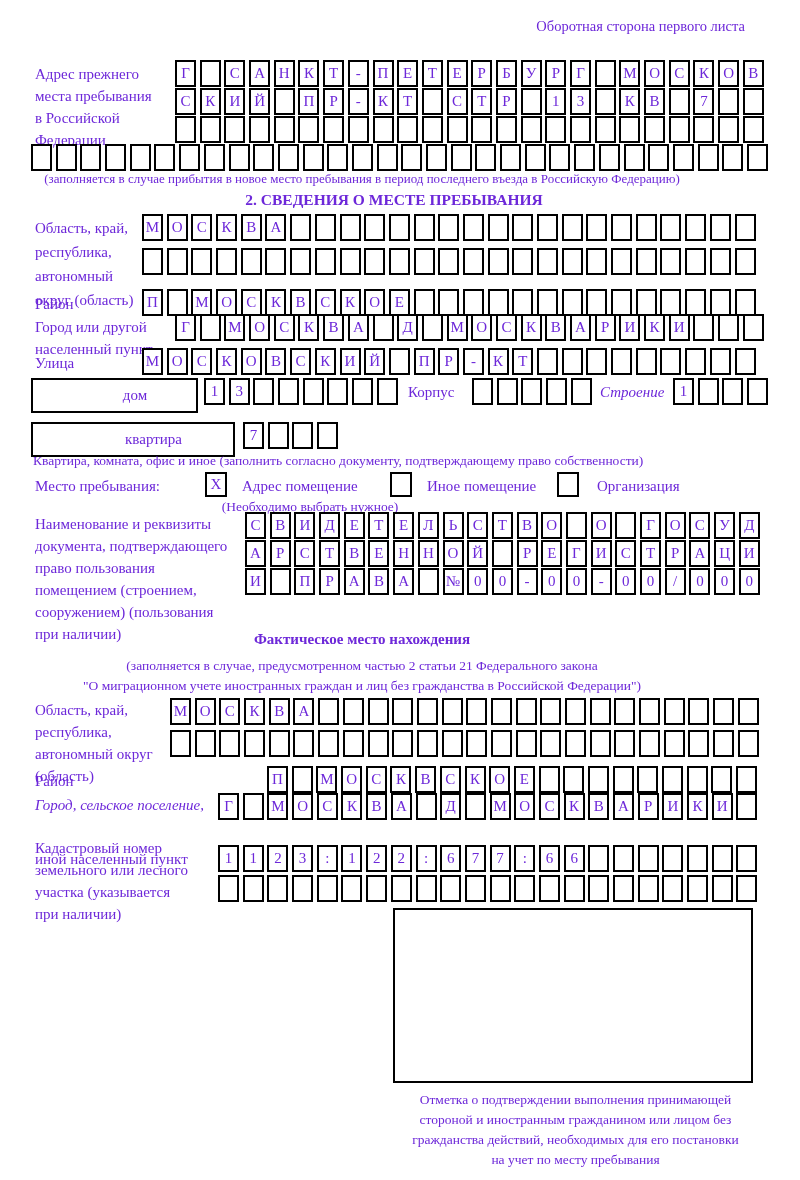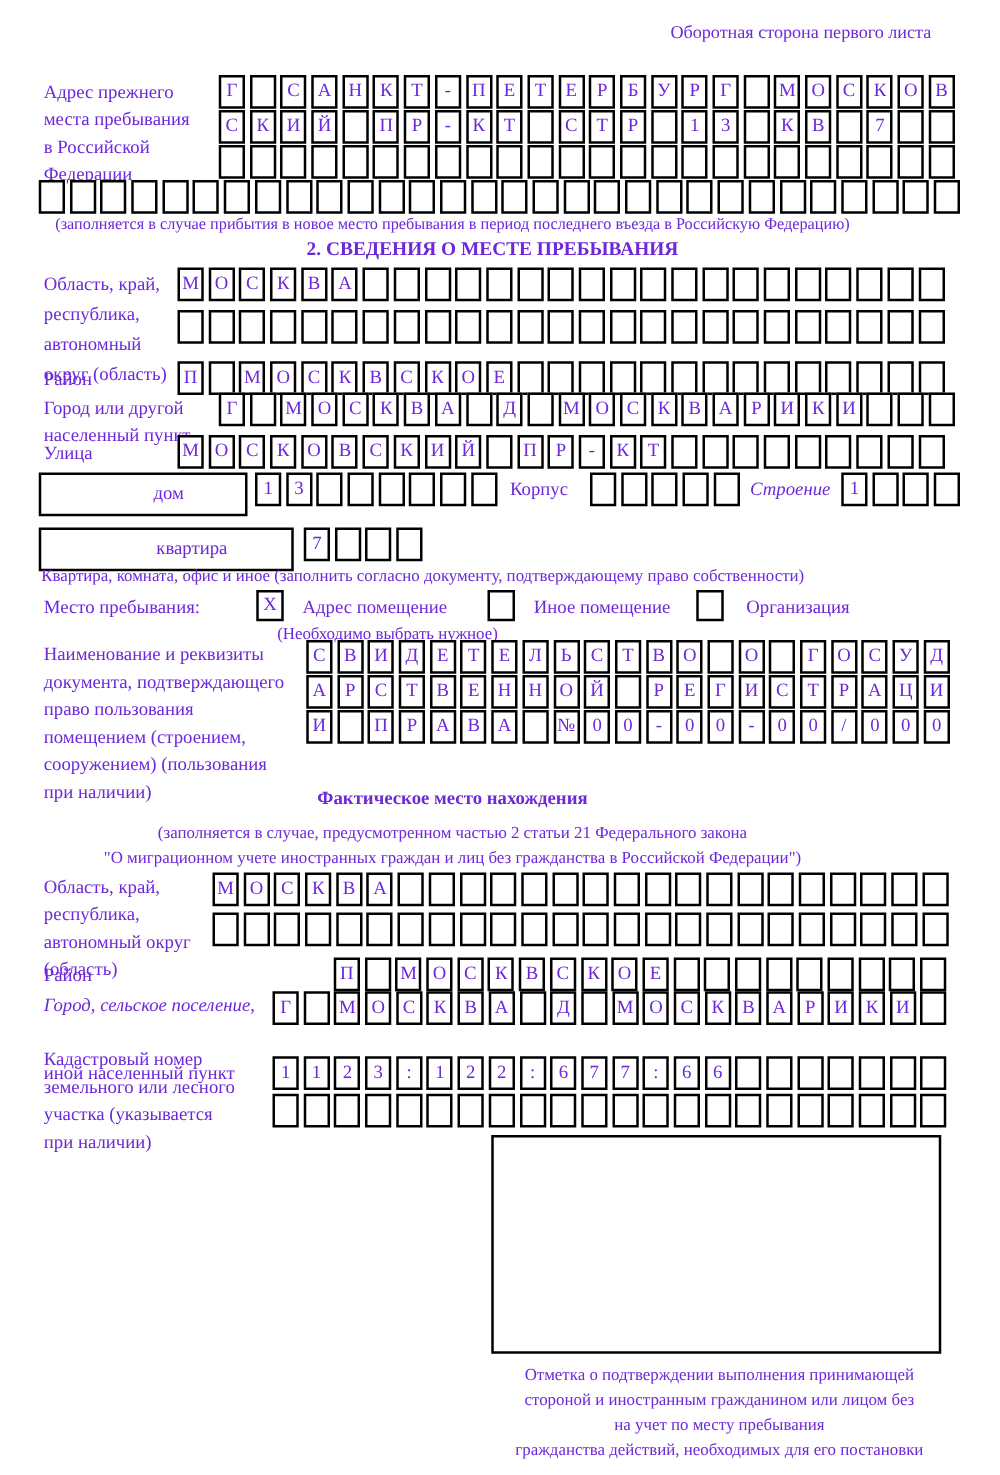--- a/index.html
+++ b/index.html
@@ -582,17 +582,17 @@
       <span class="cell"></span>
       <span class="cell"></span>
       <span class="cell"></span>
       <span class="cell"></span>
     </div>
 
   <div class="stamp" style="top:908px;left:393px;width:360px;height:175px;"></div>
   <div style="position:absolute;top:1090px;left:378px;width:395px;">
     <div class="cap">Отметка о подтверждении выполнения принимающей</div>
     <div class="cap">стороной и иностранным гражданином или лицом без</div>
+    <div class="cap">гражданства действий, необходимых для его постановки</div>
     <div class="cap">на учет по месту пребывания</div>
-    <div class="cap">гражданства действий, необходимых для его постановки</div>
   </div>
 
 </div>
 
 </body></html>

